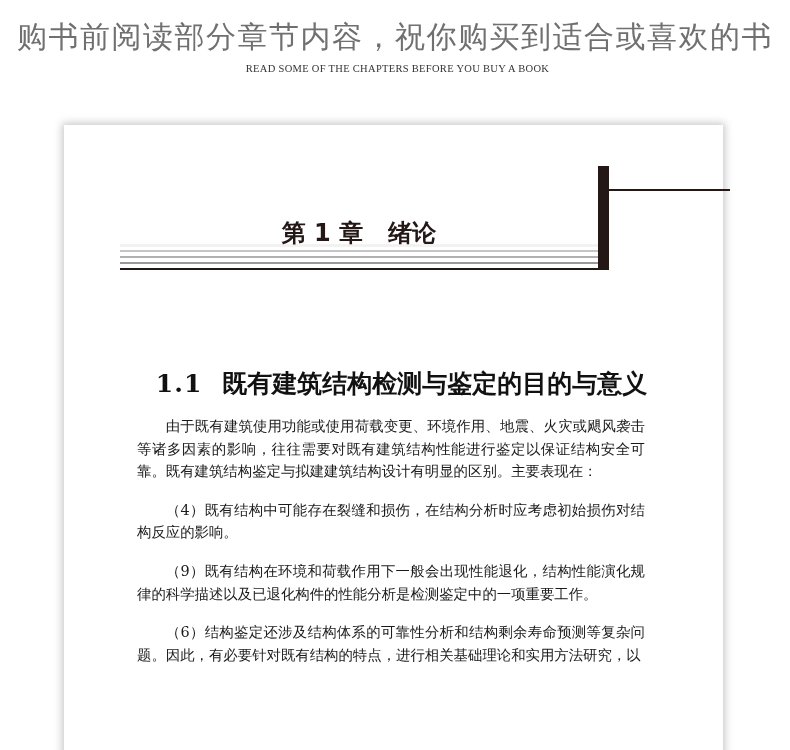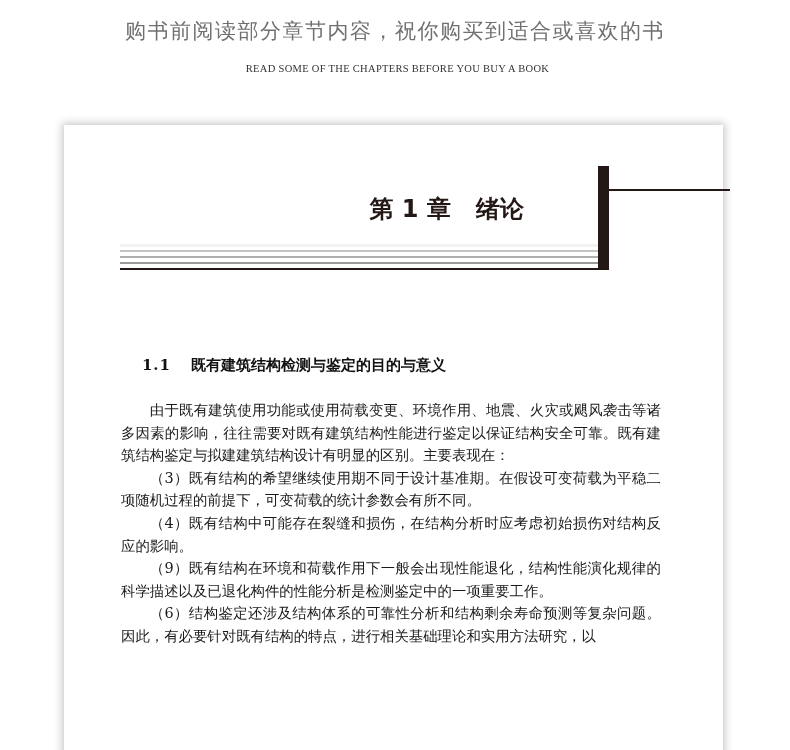--- a/index.html
+++ b/index.html
@@ -5,21 +5,21 @@
     html, body { margin:0; padding:0; }
     body {
       width:790px; height:750px; overflow:hidden; position:relative;
       background:#ffffff;
       font-family:"DejaVu Serif", serif;
     }
     .header-zh {
       position:absolute; left:0; width:790px; top:17px;
       text-align:center;
       font-family:"DejaVu Sans", sans-serif;
-      font-size:21px; color:#707070; letter-spacing:1.5px;
+      font-size:30px; color:#707070; letter-spacing:1.5px;
       font-weight:300;
     }
     .header-en {
       position:absolute; left:0; width:795px; top:63px;
       text-align:center;
       font-family:"Liberation Serif", serif;
       font-size:10.5px; color:#333; letter-spacing:0.3px;
     }
     .page {
       position:absolute; left:64px; top:125px; width:659px; height:700px;
@@ -34,40 +34,40 @@
       position:absolute; left:545px; top:64px; width:121px; height:1.5px;
       background:#231815;
     }
     .rule { position:absolute; left:56px; width:478px; }
     .rule.r1 { top:119px; height:3px; background:#f2f2f2; }
     .rule.r2 { top:125px; height:1.5px; background:#c4c4c4; }
     .rule.r3 { top:131px; height:1.5px; background:#b0b0b0; }
     .rule.r4 { top:137px; height:1.5px; background:#9a9a9a; }
     .rule.r5 { top:143px; height:2px; background:#231815; }
     .chapter-title {
-      position:absolute; left:130px; width:330px; top:68px;
-      text-align:right;
+      position:absolute; left:130px; width:330px; top:92px;
+      text-align:center;
       font-family:"DejaVu Sans", sans-serif;
       font-size:24px; color:#231815; font-weight:bold;
       white-space:pre;
     }
     .section-heading {
       position:absolute; left:57px; top:213px;
       font-family:"DejaVu Serif", serif;
-      font-size:15px; font-weight:bold; color:#111;
+      font-size:25px; font-weight:bold; color:#111;
       white-space:pre;
     }
     .section-heading .num { margin-right:20px; letter-spacing:1px; }
     .body-text {
       position:absolute; left:57px; top:274px; width:540px;
       font-family:"DejaVu Serif", serif;
       font-size:14.4px; line-height:22.6px; color:#1a1a1a;
       text-align:justify;
     }
-    .body-text p { margin:0; text-indent:2em; }
+    .body-text p { margin:16px; text-indent:2em; }
   </style>
 </head>
 <body>
 
 <div class="header-zh">购书前阅读部分章节内容，祝你购买到适合或喜欢的书</div>
 <div class="header-en">READ SOME OF THE CHAPTERS BEFORE YOU BUY A BOOK</div>
 
 <div class="page">
   <div class="chapter-bar"></div>
   <div class="chapter-hline"></div>
@@ -79,18 +79,17 @@
   <div class="rule r5"></div>
 
   <div class="chapter-title">第 1 章   绪论</div>
 
   <div class="section-heading">
     <span class="num">1.1</span><span>既有建筑结构检测与鉴定的目的与意义</span>
   </div>
 
   <div class="body-text">
     <p>由于既有建筑使用功能或使用荷载变更、环境作用、地震、火灾或飓风袭击等诸多因素的影响，往往需要对既有建筑结构性能进行鉴定以保证结构安全可靠。既有建筑结构鉴定与拟建建筑结构设计有明显的区别。主要表现在：</p>
-    <p>（3）既有结构的希望继续使用期不同于设计基准期。在假设可变荷载为平稳二项随机过程的前提下，可变荷载的统计参数会有所不同。</p>
     <p>（4）既有结构中可能存在裂缝和损伤，在结构分析时应考虑初始损伤对结构反应的影响。</p>
     <p>（9）既有结构在环境和荷载作用下一般会出现性能退化，结构性能演化规律的科学描述以及已退化构件的性能分析是检测鉴定中的一项重要工作。</p>
     <p>（6）结构鉴定还涉及结构体系的可靠性分析和结构剩余寿命预测等复杂问题。因此，有必要针对既有结构的特点，进行相关基础理论和实用方法研究，以</p>
   </div>
 </div>
 
 </body></html>

